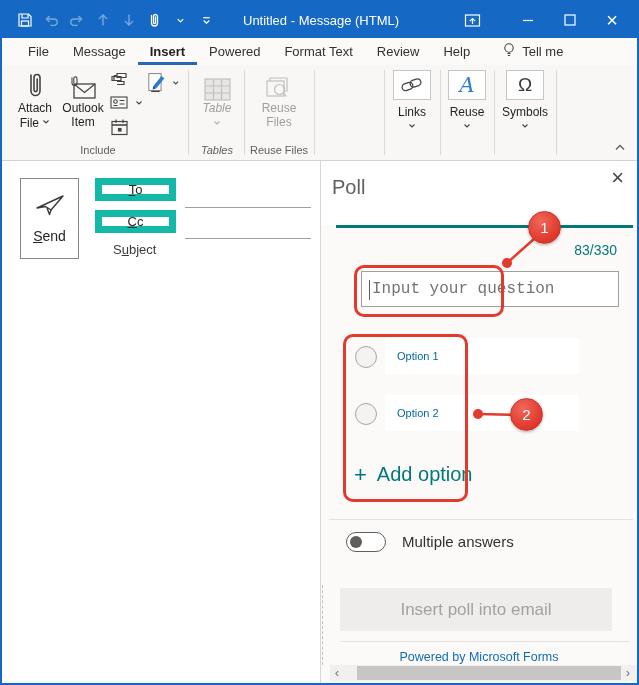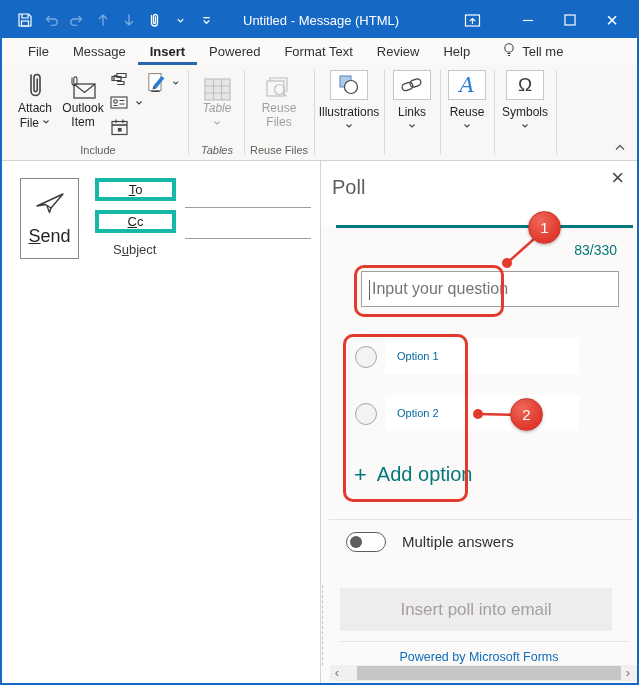--- a/index.html
+++ b/index.html
@@ -48,39 +48,39 @@
   .ribbon-collapse { position:absolute; right:10px; bottom:5px; }
   .texta { font-family:"DejaVu Serif", serif; font-style:italic; font-size:21px; color:#2b7cd3; line-height:20px; }
   .omega { font-size:19px; color:#3b3a39; line-height:20px; }
 
   
   .compose { position:absolute; left:0; top:159px; width:318px; bottom:0; background:#fff; }
   .vdiv { position:absolute; left:318px; top:159px; width:1px; bottom:0; background:#d8d6d4; }
 
   .send-btn { position:absolute; left:18px; top:17px; width:59px; height:81px; border:1px solid #8a8886;
               background:#fff; display:flex; flex-direction:column; align-items:center; justify-content:center; gap:8px; }
-  .send-label { font-size:18px; color:#252423; }
+  .send-label { font-size:14px; color:#252423; }
   .accel { text-decoration:underline; }
-  .field-btn { position:absolute; left:93px; width:81px; height:23px; border:4px solid #14b8a6; background:#fff;
+  .field-btn { position:absolute; left:93px; width:81px; height:23px; border:7px solid #14b8a6; background:#fff;
                display:flex; align-items:center; justify-content:center; font-size:13px; color:#252423; }
   .hline { position:absolute; left:183px; width:126px; height:1px; background:#a19f9d; }
   .subject-label { position:absolute; left:111px; top:81px; font-size:13px; color:#3b3a39; }
 
   
   .pane { position:absolute; left:319px; top:159px; right:0; bottom:0; background:#fbfaf9; }
   .pane-header { position:absolute; left:0; top:0; right:0; height:64px; background:#fff; }
   .poll-title { position:absolute; left:11px; top:15px; font-size:20px; color:#605e5c; }
   .pane-close { position:absolute; right:13px; top:6px; font-size:22px; color:#484644; line-height:22px; }
   .teal-line { position:absolute; left:15px; right:4px; top:64px; height:3px; background:#03787c; }
   .counter { position:absolute; right:20px; top:81px; font-size:14px; color:#03787c; }
 
   .q-wrap { position:absolute; left:40px; top:110px; width:258px; height:36px; background:#fff;
             border:1px solid #a19f9d; }
   .q-wrap input { position:absolute; inset:0; border:none; outline:none; background:transparent;
-                  font-family:Liberation Sans, sans-serif; font-size:16px; color:#701a75; padding:0 8px 0 10px; }
+                  font-family:Liberation Mono, monospace; font-size:16px; color:#701a75; padding:0 8px 0 10px; }
   .q-wrap input::placeholder { color:#767472; opacity:1; }
   .caret { position:absolute; left:7px; top:8px; width:1px; height:20px; background:#605e5c; }
 
   .radio { position:absolute; left:34px; width:22px; height:22px; border-radius:50%;
            border:1px solid #a8a6a4; background:#f4f3f2; }
   .opt-input { position:absolute; left:64px; width:194px; height:36px; background:#fff; border:none; outline:none;
                font-family:"Liberation Sans", sans-serif; font-size:11px; color:#0369a1; padding:0 12px; }
 
   .add-option { position:absolute; left:33px; top:302px; display:flex; align-items:center; gap:10px;
                 color:#03787c; }
@@ -312,34 +312,20 @@
               <path d="M18 17 L21.5 20.5"></path>
           </svg>
         </div>
         <div class="bline gray">Reuse</div>
         <div class="bline gray">Files</div>
       </div>
       <div class="glabel">Reuse Files</div>
     </div>
     <div class="rsep" style="left:312px;"></div>
 
-    <div class="rgroup" style="left:314px; width:66px;">
-      <div class="dropbox">
-        <svg width="24" height="22" viewBox="0 0 24 22" fill="none">
-          <rect x="3" y="2" width="11" height="11" fill="#aecbea" stroke="#5b8cc0" stroke-width="1.1"></rect>
-          <circle cx="14" cy="13" r="6.5" fill="#fff" stroke="#444" stroke-width="1.2"></circle>
-        </svg>
-      </div>
-      <div class="cgl">Illustrations</div>
-      <div class="cchev">
-        <svg width="8" height="8" viewBox="0 0 8 8" fill="none" stroke="#444" stroke-width="1.1">
-            <path d="M1.5 2.5 L4 5 L6.5 2.5"></path>
-          </svg>
-      </div>
-    </div>
     <div class="rsep" style="left:382px;"></div>
 
     <div class="rgroup" style="left:384px; width:52px;">
       <div class="dropbox">
         <svg width="24" height="20" viewBox="0 0 24 20" fill="none" stroke="#444" stroke-width="1.3">
           <rect x="2" y="8" width="11" height="7" rx="3.5" transform="rotate(-20 7.5 11.5)"></rect>
           <rect x="10" y="4.5" width="11" height="7" rx="3.5" transform="rotate(-20 15.5 8)"></rect>
         </svg>
       </div>
       <div class="cgl">Links</div>

